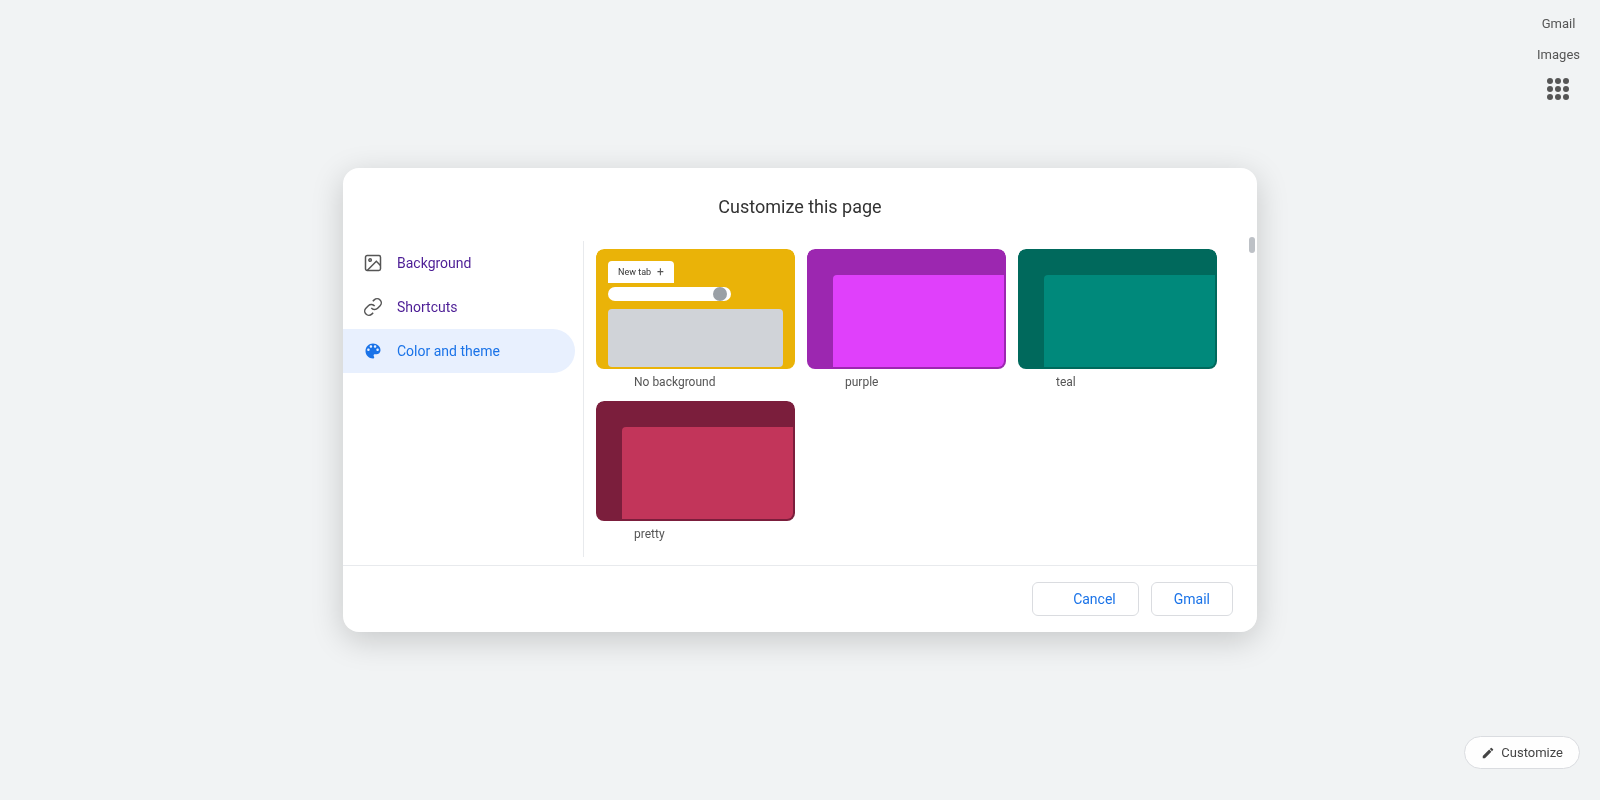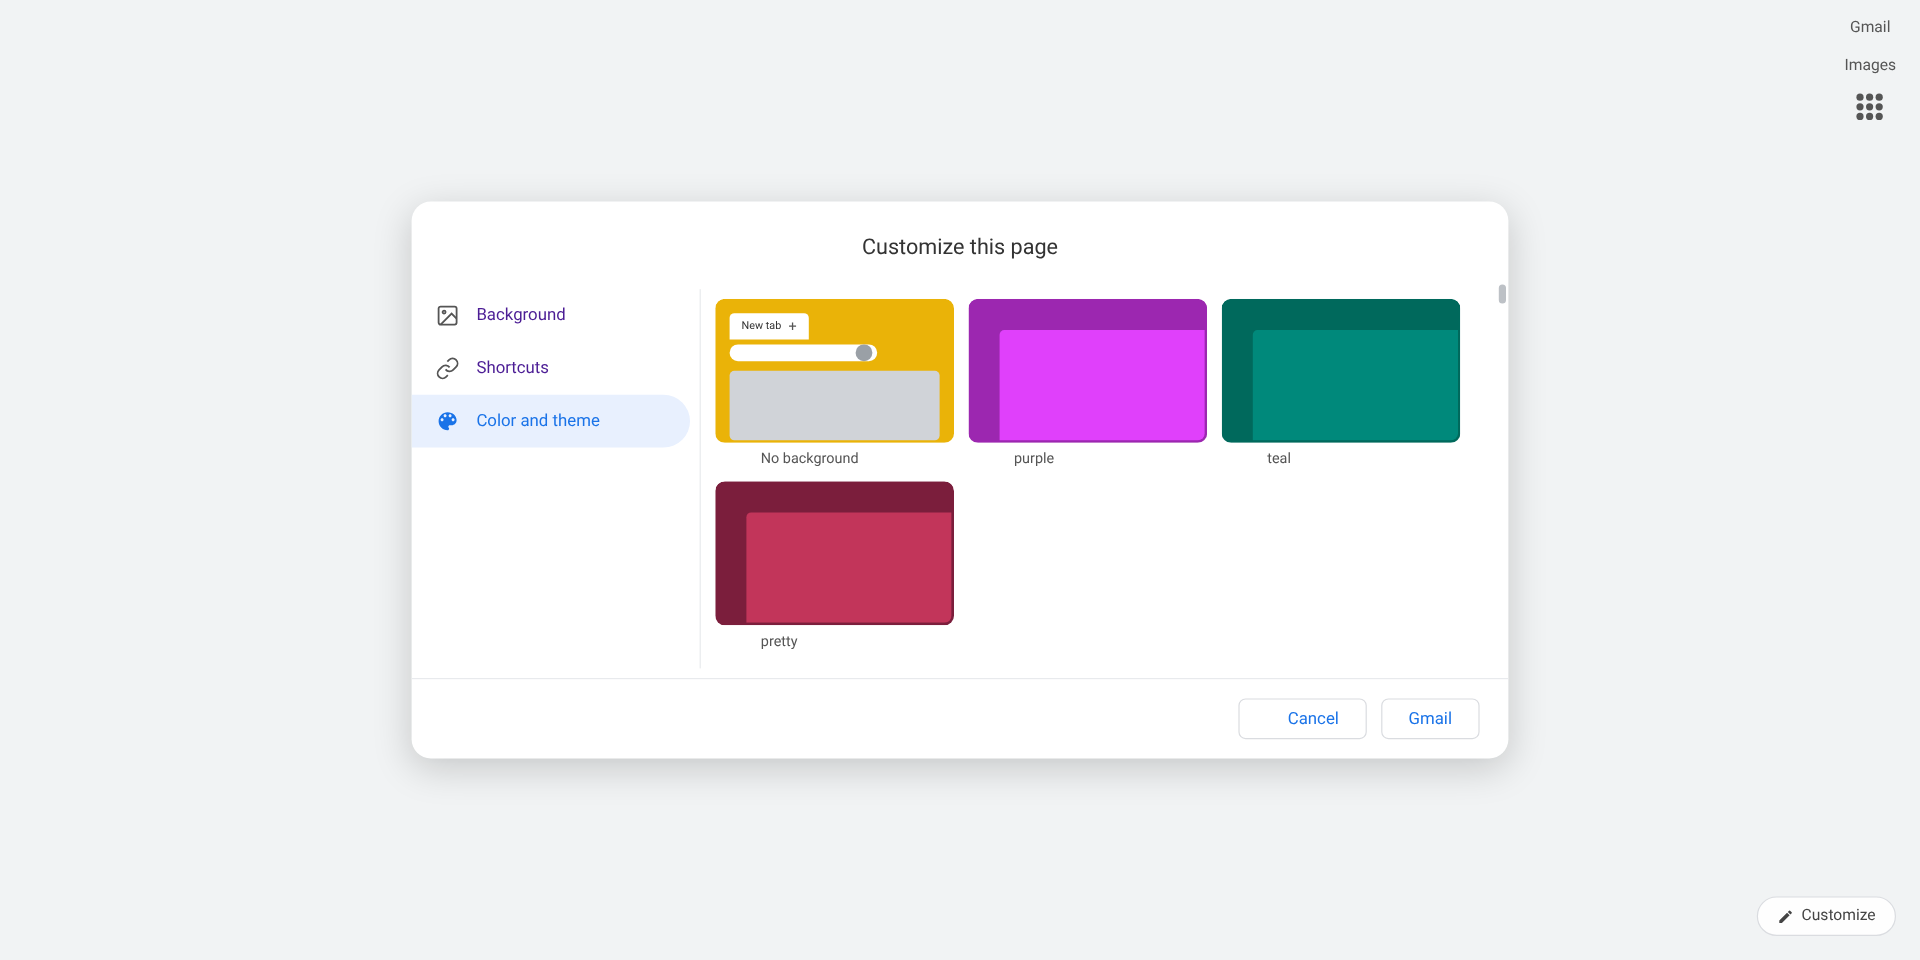--- a/index.html
+++ b/index.html
@@ -44,21 +44,21 @@
     .apps-icon-dot {
       width: 6px;
       height: 6px;
       background: #555;
       border-radius: 50%;
     }
 
     
     .customize-btn {
       position: absolute;
-      bottom: 20px;
+      bottom: 31px;
       right: 20px;
       display: flex;
       align-items: center;
       gap: 6px;
       background: rgba(255,255,255,0.9);
       border: 1px solid #dadce0;
       border-radius: 20px;
       padding: 8px 16px;
       font-size: 13px;
       color: #444;

